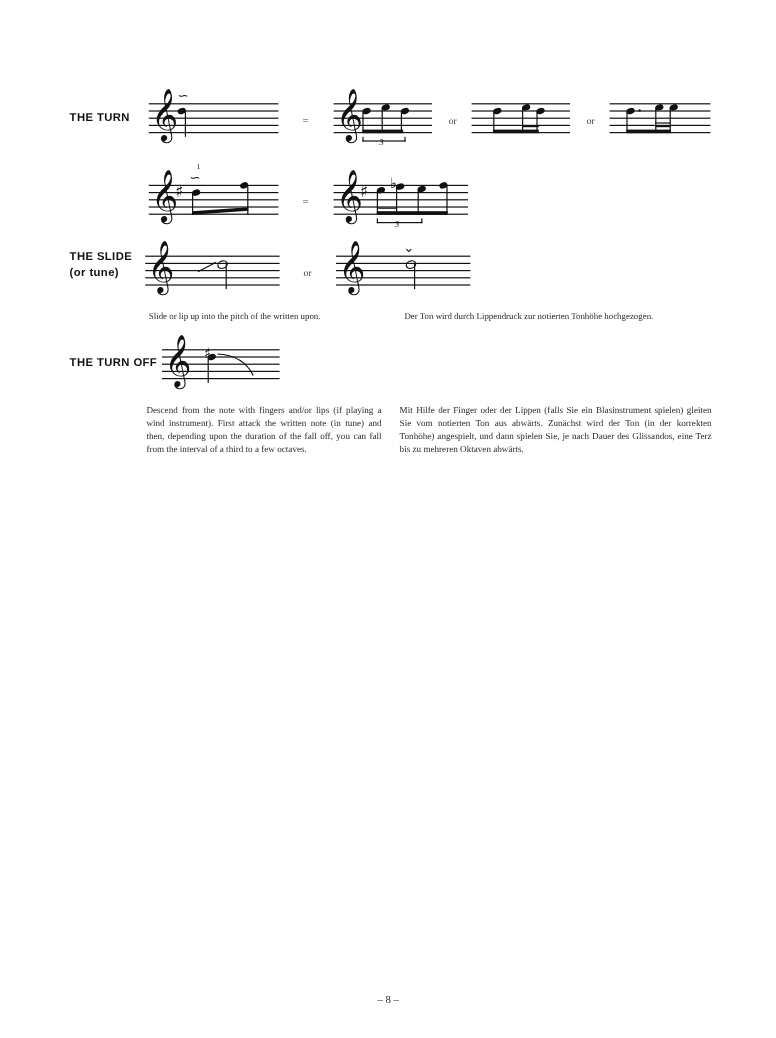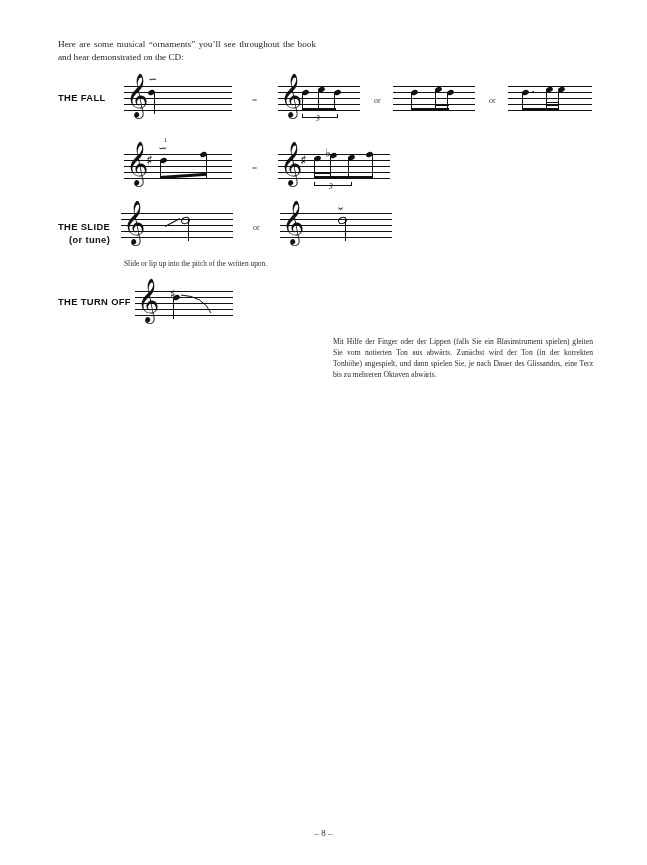--- a/index.html
+++ b/index.html
@@ -206,24 +206,23 @@
     font-family: "Liberation Serif", serif;
     font-size: 9px;
     color: #2b2b2b;
   }
 </style>
 </head>
 <body>
 
 <div class="page">
 
-  <div class="intro-col intro-en">Here are some musical “ornaments” you’ll see throughout the book and hear demonstrated on the CD:</div>
-
-
-  <div class="sec-label" style="left:58px; top:92px;">THE FALL</div>
+
+
+  <div class="sec-label" style="left:58px; top:92px;">THE TURN</div>
 
   <div class="staff" style="left:124px; top:86px; width:108px; height:25px;">
     <div class="lines">
       <i></i>
         <i></i>
         <i></i>
         <i></i>
         <i></i>
     </div>
     <div class="clef" style="left:2px; top:-10px;">𝄞</div>
@@ -335,21 +334,21 @@
     <div class="stem" style="left:36px; top:5px; height:19px;"></div>
     <div class="stem" style="left:52px; top:2px; height:22px;"></div>
     <div class="stem" style="left:70px; top:4px; height:20px;"></div>
     <div class="stem" style="left:94px; top:1px; height:23px;"></div>
     <div class="beam" style="left:36px; top:22px; width:59px;"></div>
     <div class="beam thin" style="left:36px; top:18.5px; width:17px;"></div>
     <div class="tbracket" style="left:36px; top:28px; width:36px;"></div>
     <div class="tuplet" style="left:51px; top:28px;">3</div>
   </div>
 
-  <div class="sec-label" style="left:58px; top:221px;text-align:right;">
+  <div class="sec-label" style="left:58px; top:208px;">
     <span>THE SLIDE</span>
     <span class="sub">(or tune)</span>
   </div>
 
   <div class="staff" style="left:121px; top:213px; width:112px; height:25px;">
     <div class="lines">
       <i></i>
         <i></i>
         <i></i>
         <i></i>
@@ -371,38 +370,40 @@
         <i></i>
         <i></i>
     </div>
     <div class="clef" style="left:2px; top:-10px;">𝄞</div>
     <div class="turn-mark" style="left:56px; top:-12px;">⌄</div>
     <div class="nh open" style="left:58px; top:4.2px;"></div>
     <div class="stem" style="left:65px; top:6px; height:22px;"></div>
   </div>
 
   <div class="caption" style="left:124px; top:259px; width:215px;">Slide or lip up into the pitch of the written upon.</div>
+  <div class="caption" style="left:337px; top:259px; width:260px;">Der Ton wird durch Lippendruck zur notierten Tonhöhe hochgezogen.</div>
 
   <div class="sec-label" style="left:58px; top:296px;">THE TURN OFF</div>
 
   <div class="staff" style="left:135px; top:291px; width:98px; height:25px;">
     <div class="lines">
       <i></i>
         <i></i>
         <i></i>
         <i></i>
         <i></i>
     </div>
     <div class="clef" style="left:2px; top:-10px;">𝄞</div>
     <div class="accidental" style="left:35px; top:-3px;">♯</div>
     <div class="nh" style="left:38px; top:4.2px;"></div>
     <div class="stem" style="left:38px; top:7px; height:21px;"></div>
     <svg width="40" height="26" style="position:absolute; left:46px; top:2px;">
       <path d="M0,2 Q22,3 30,20" stroke="#111111" stroke-width="1" fill="none"></path>
     </svg>
   </div>
 
+  <div class="body-col body-en">Descend from the note with fingers and/or lips (if playing a wind instrument). First attack the written note (in tune) and then, depending upon the duration of the fall off, you can fall from the interval of a third to a few octaves.</div>
 
   <div class="body-col body-de">Mit Hilfe der Finger oder der Lippen (falls Sie ein Blasinstrument spielen) gleiten Sie vom notierten Ton aus abwärts. Zunächst wird der Ton (in der korrekten Tonhöhe) angespielt, und dann spielen Sie, je nach Dauer des Glissandos,  eine Terz bis zu mehreren Oktaven abwärts.</div>
 
   <div class="folio">– 8 –</div>
 
 </div>
 
 </body></html>

